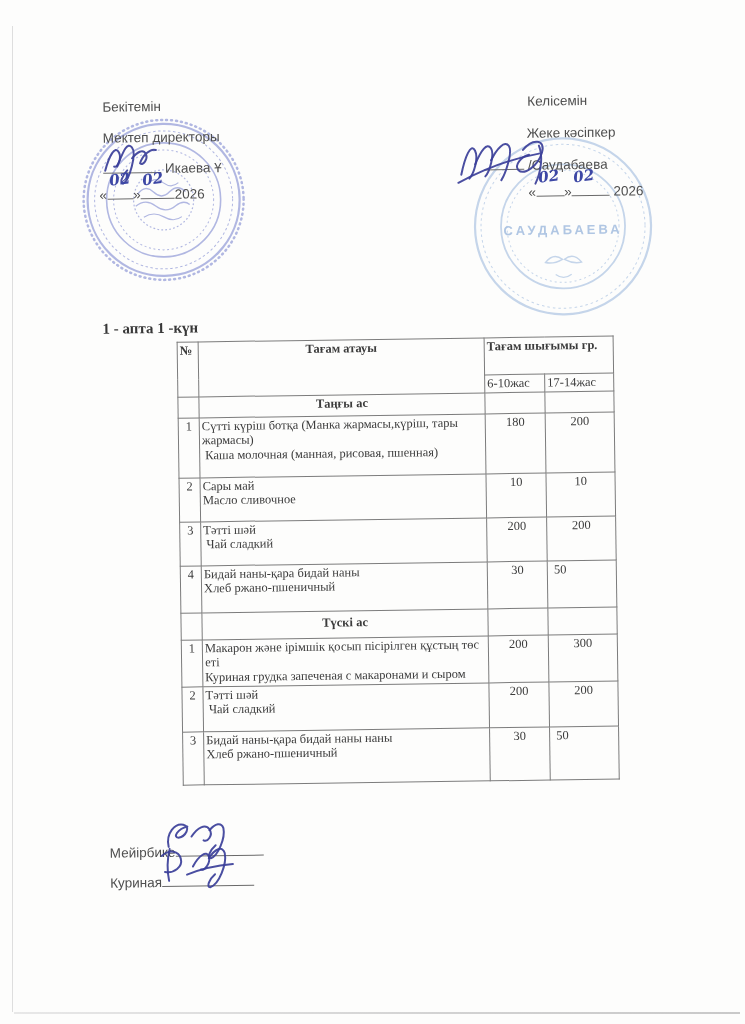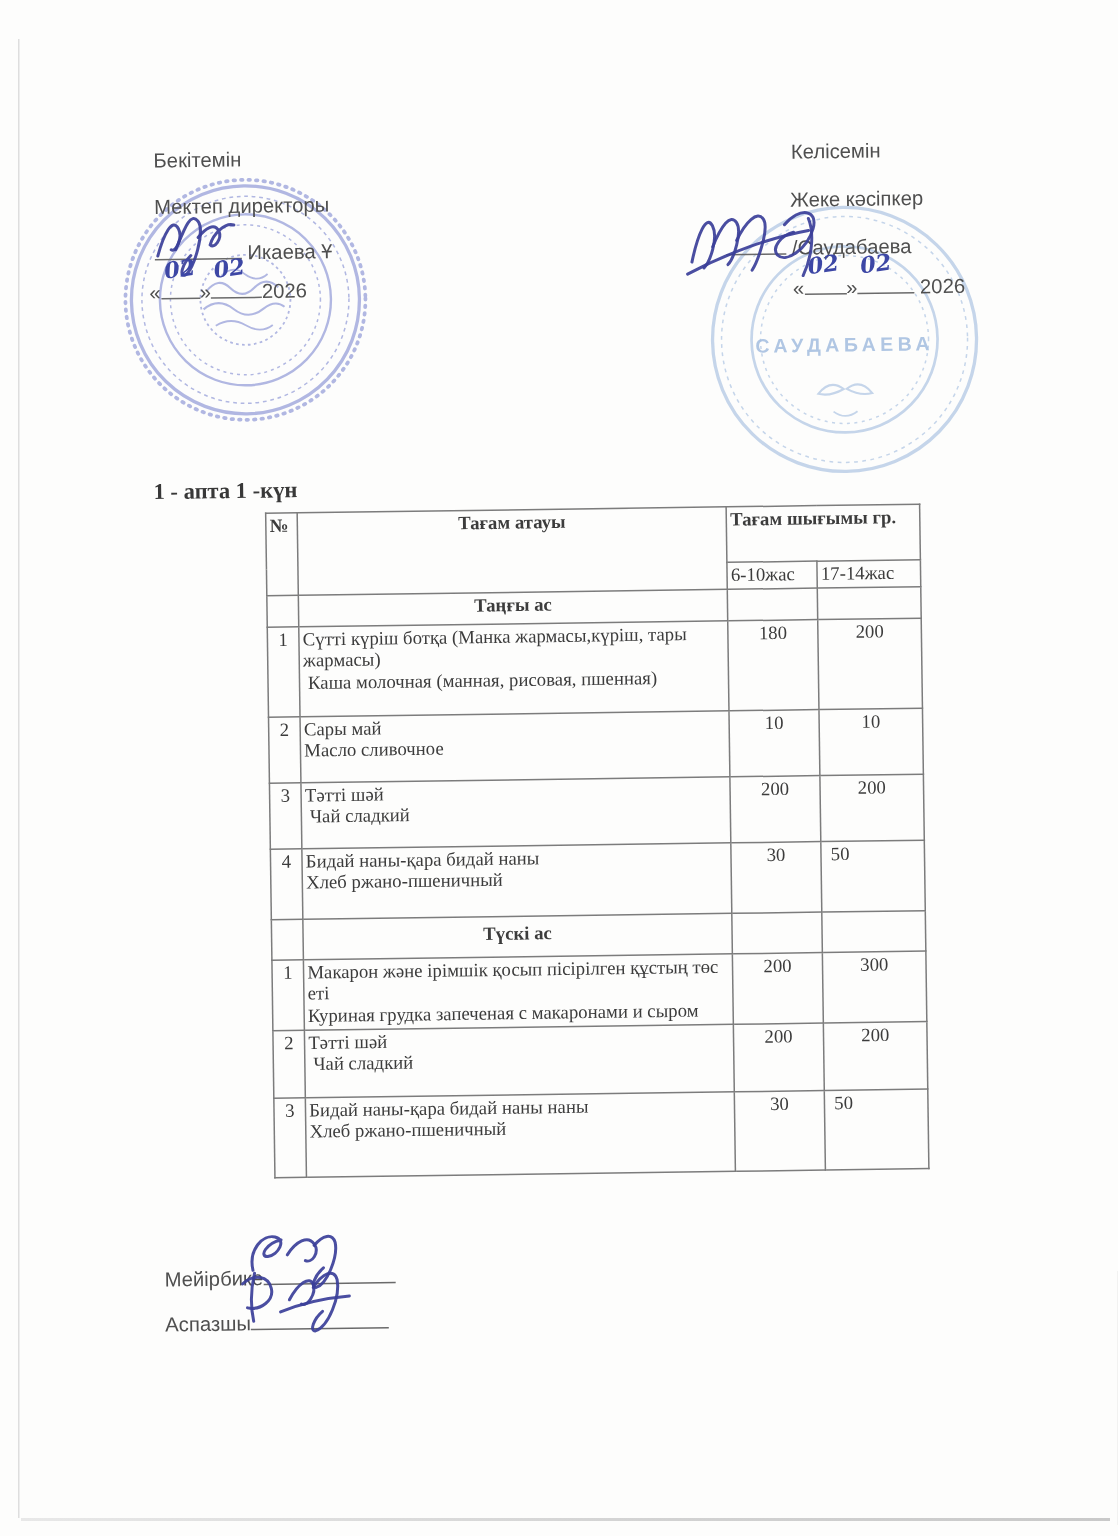--- a/index.html
+++ b/index.html
@@ -213,21 +213,21 @@
 
     <div class="abs sans" style="left:105px;top:840px;">
       <span>Мейірбике</span><span class="blank" style="width:88px;"></span>
     </div>
     <svg class="ink-svg" style="left:158px;top:812px;" width="80" height="46" viewBox="0 0 80 46">
       <path d="M6 32 C3 18 13 8 21 10 C29 12 23 22 16 23 C10 23 15 14 25 12"></path>
       <path d="M29 22 C35 13 43 9 47 15 C51 21 45 28 41 26"></path>
       <path d="M47 16 C53 9 59 8 61 14 C63 24 55 42 48 44 C44 44 47 36 53 31"></path>
     </svg>
     <div class="abs sans" style="left:105px;top:870px;">
-      <span>Аспазшы</span><span class="blank" style="width:92px;"></span>
+      <span>Куриная</span><span class="blank" style="width:92px;"></span>
     </div>
     <svg class="ink-svg" style="left:152px;top:838px;" width="90" height="50" viewBox="0 0 90 50">
       <path d="M13 8 C10 20 10 30 12 40"></path>
       <path d="M5 15 C13 8 22 10 24 18 C26 26 17 33 8 31"></path>
       <path d="M36 26 C42 15 50 10 52 16 C54 22 48 31 44 29"></path>
       <path d="M52 18 C58 9 66 5 68 13 C70 24 62 44 53 47 C49 47 52 39 58 34"></path>
       <path d="M30 34 C45 28 62 25 76 24"></path>
     </svg>
 
   </div>

